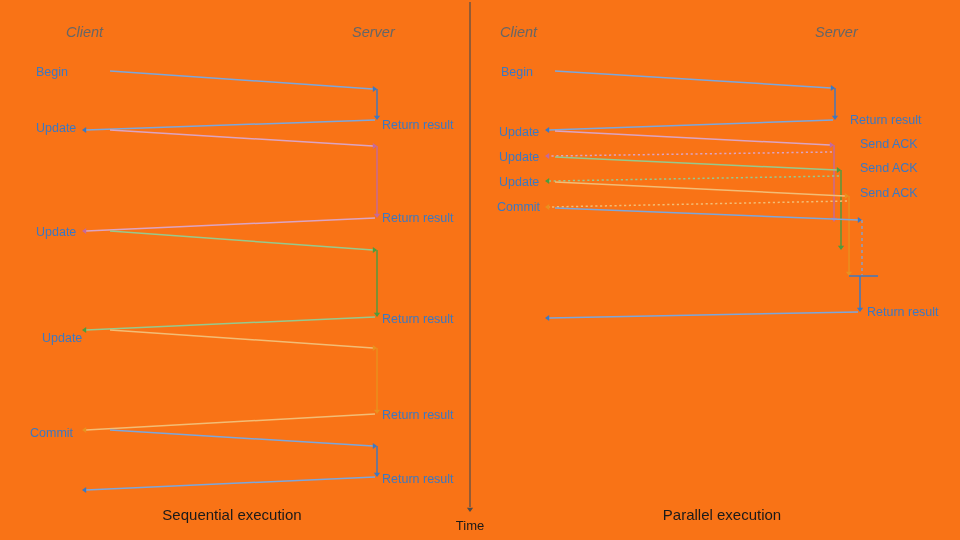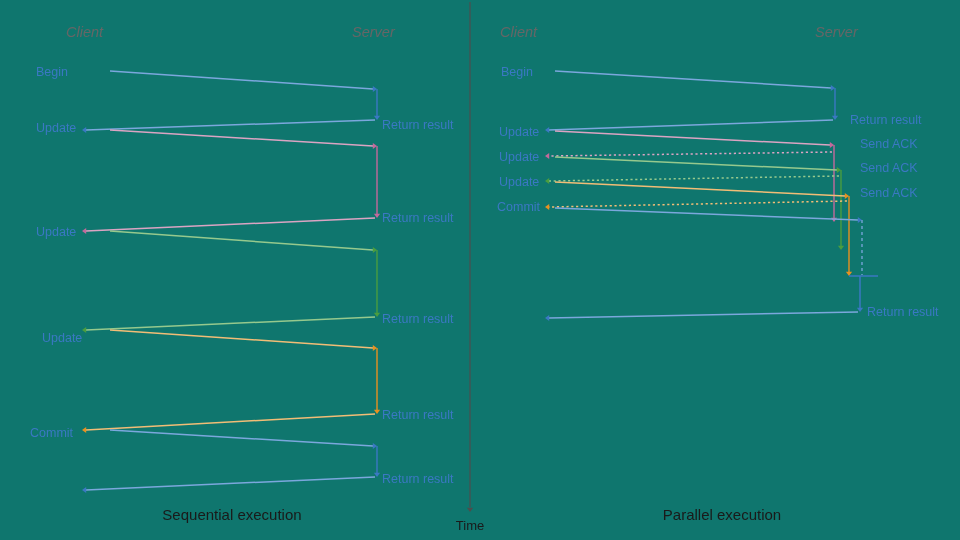--- a/index.html
+++ b/index.html
@@ -10,21 +10,21 @@
   body {
     width: 960px;
     height: 540px;
     overflow: hidden;
     font-family: "Liberation Sans", sans-serif;
   }
   #stage {
     position: relative;
     width: 960px;
     height: 540px;
-    background: #0f766e;
+    background: #f97316;
   }
   svg.diagram {
     position: absolute;
     top: 0;
     left: 0;
     width: 960px;
     height: 540px;
   }
   text.lane-header {
     font-family: "Liberation Sans", sans-serif;

